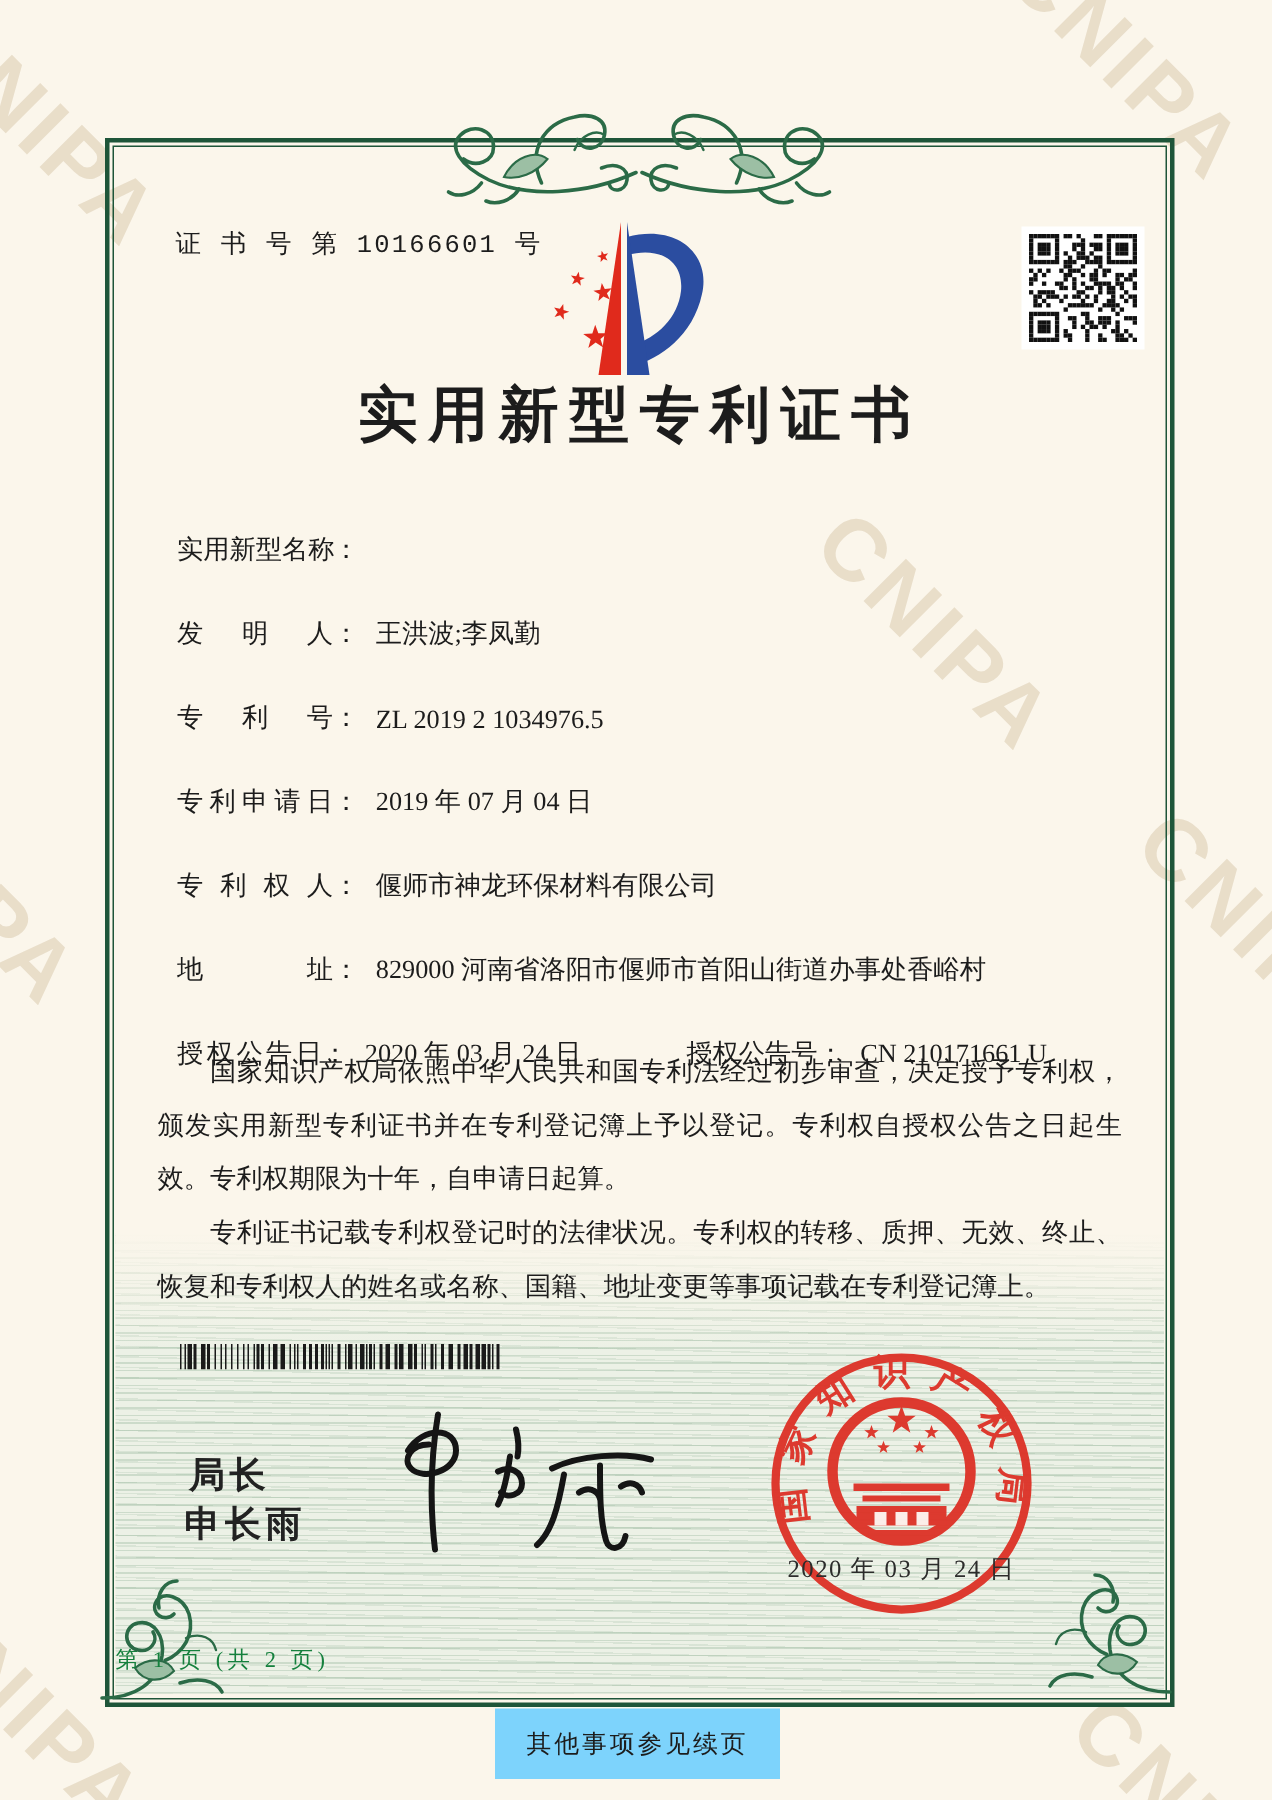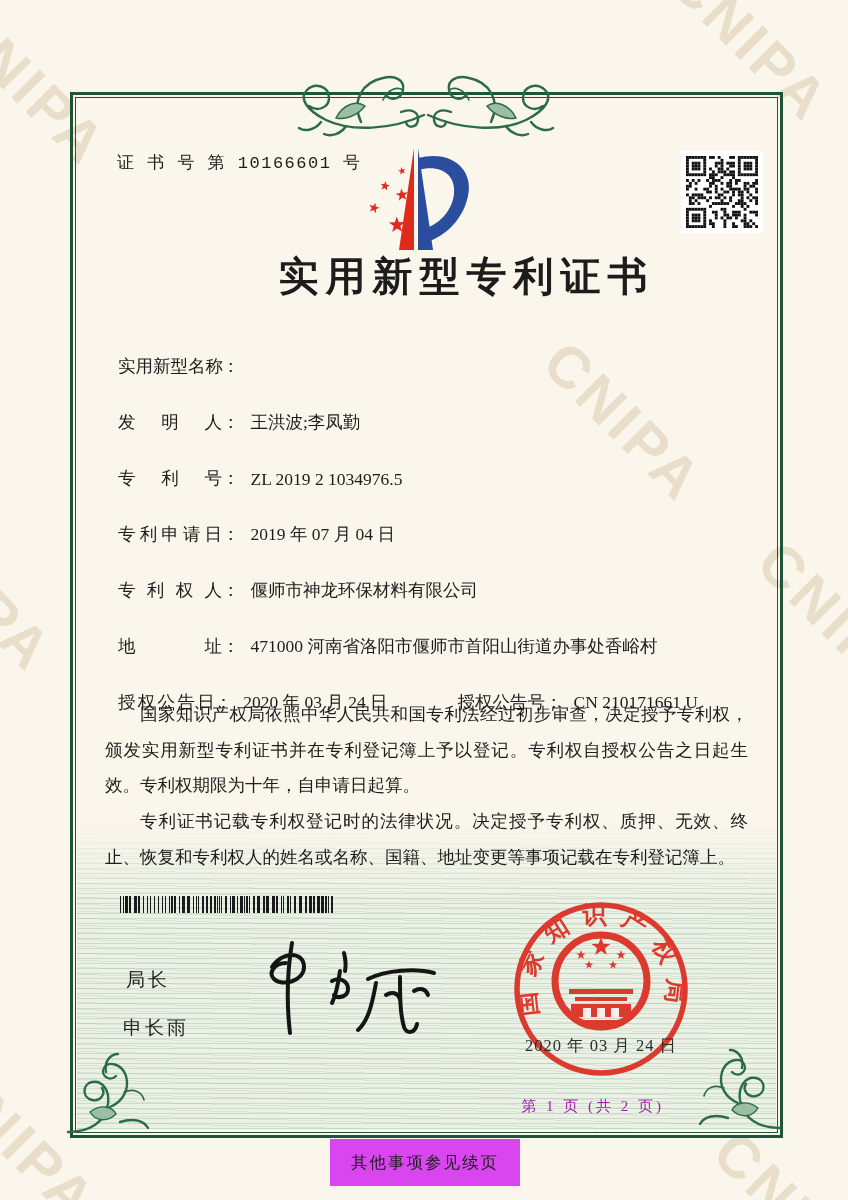--- a/index.html
+++ b/index.html
@@ -38,52 +38,52 @@
   
   .orn{position:absolute;pointer-events:none;}
   
   .cert-no{
     position:absolute;left:117px;top:151px;font-size:17px;letter-spacing:1.5px;font-family:Liberation Mono, monospace;
   }
   .logo{position:absolute;left:352px;top:144px;}
   .qr{position:absolute;left:681px;top:151px;background:#fff;padding:5px;}
   .title{
     position:absolute;left:77px;top:249px;width:699px;text-align:center;
-    font-size:40px;font-weight:bold;letter-spacing:7px;padding-left:40px;
+    font-size:40px;font-weight:bold;letter-spacing:7px;
   }
   
   .fields{position:absolute;left:118px;top:354px;width:580px;font-size:17.5px;}
   .f-row{display:flex;align-items:flex-end;margin-bottom:32px;white-space:nowrap;}
   .f-label{display:inline-block;width:104px;text-align:justify;text-align-last:justify;}
   .f-colon{margin:0 2px 0 0;}
   .f-value{margin-left:9px;}
   .f-group2{margin-left:70px;display:flex;align-items:baseline;}
   
   .body-text{
     position:absolute;left:105px;top:697px;width:643px;
     font-size:17.5px;line-height:2.04;text-align:justify;
   }
   .body-text p{margin:0;text-indent:2em;}
   
   .barcode{position:absolute;left:120px;top:896px;}
   .sig-title,.sig-name{
     position:absolute;font-family:"Liberation Sans","DejaVu Sans",sans-serif;
-    font-size:19px;color:#222;letter-spacing:3px;
+    font-size:24px;color:#222;letter-spacing:3px;font-weight:bold;
   }
   .sig-title{left:126px;top:967px;}
-  .sig-name{left:123px;top:1000px;margin-top:15px;}
+  .sig-name{left:123px;top:1000px;}
   .signature{position:absolute;left:248px;top:933px;}
   .seal{position:absolute;left:505px;top:893px;opacity:.95;}
   .footer-page{
-    position:absolute;left:77px;top:1097px;width:587px;text-align:right;
-    font-size:15px;letter-spacing:3px;color:#a21caf;
+    position:absolute;left:77px;top:1097px;width:587px;text-align:left;
+    font-size:15px;letter-spacing:3px;color:#15803d;
   }
   .cont-box{
     position:absolute;left:330px;top:1139px;width:190px;height:47px;
-    background:#d946ef;display:flex;align-items:center;justify-content:center;
+    background:#7dd3fc;display:flex;align-items:center;justify-content:center;
     font-size:16.5px;letter-spacing:2px;
   }
 </style>
 </head>
 <body>
 
 <div class="page">
 
   <div class="wm" style="left:-18px;top:-8px;">CNIPA</div>
   <div class="wm" style="left:705px;top:-52px;">CNIPA</div>
@@ -464,37 +464,37 @@
         <span class="f-value">2019 年 07 月 04 日</span>
     </div>
     <div class="f-row">
       <span class="f-label">专利权人</span>
         <span class="f-colon">：</span>
         <span class="f-value">偃师市神龙环保材料有限公司</span>
     </div>
     <div class="f-row">
       <span class="f-label">地址</span>
         <span class="f-colon">：</span>
-        <span class="f-value">471000 河南省洛阳市偃师市首阳山街道办事处香峪村</span>
+        <span class="f-value">829000 河南省洛阳市偃师市首阳山街道办事处香峪村</span>
     </div>
     <div class="f-row">
       <span class="f-label">授权公告日</span>
         <span class="f-colon">：</span>
         <span class="f-value">2020 年 03 月 24 日</span>
       <span class="f-group2">
         <span>授权公告号</span>
           <span class="f-colon">：</span>
           <span class="f-value">CN 210171661 U</span>
       </span>
     </div>
   </div>
 
   <div class="body-text">
     <p>国家知识产权局依照中华人民共和国专利法经过初步审查，决定授予专利权，颁发实用新型专利证书并在专利登记簿上予以登记。专利权自授权公告之日起生效。专利权期限为十年，自申请日起算。</p>
-    <p>专利证书记载专利权登记时的法律状况。决定授予专利权、质押、无效、终止、恢复和专利权人的姓名或名称、国籍、地址变更等事项记载在专利登记簿上。</p>
+    <p>专利证书记载专利权登记时的法律状况。专利权的转移、质押、无效、终止、恢复和专利权人的姓名或名称、国籍、地址变更等事项记载在专利登记簿上。</p>
   </div>
 
   <svg class="barcode" id="barcode-svg" width="218" height="17">
       <rect x="0" y="0" width="1" height="17" fill="#1a1a1a"></rect>
       <rect x="3" y="0" width="1" height="17" fill="#1a1a1a"></rect>
       <rect x="5" y="0" width="3" height="17" fill="#1a1a1a"></rect>
       <rect x="9" y="0" width="2" height="17" fill="#1a1a1a"></rect>
       <rect x="14" y="0" width="3" height="17" fill="#1a1a1a"></rect>
       <rect x="18" y="0" width="2" height="17" fill="#1a1a1a"></rect>
       <rect x="23" y="0" width="1" height="17" fill="#1a1a1a"></rect>

